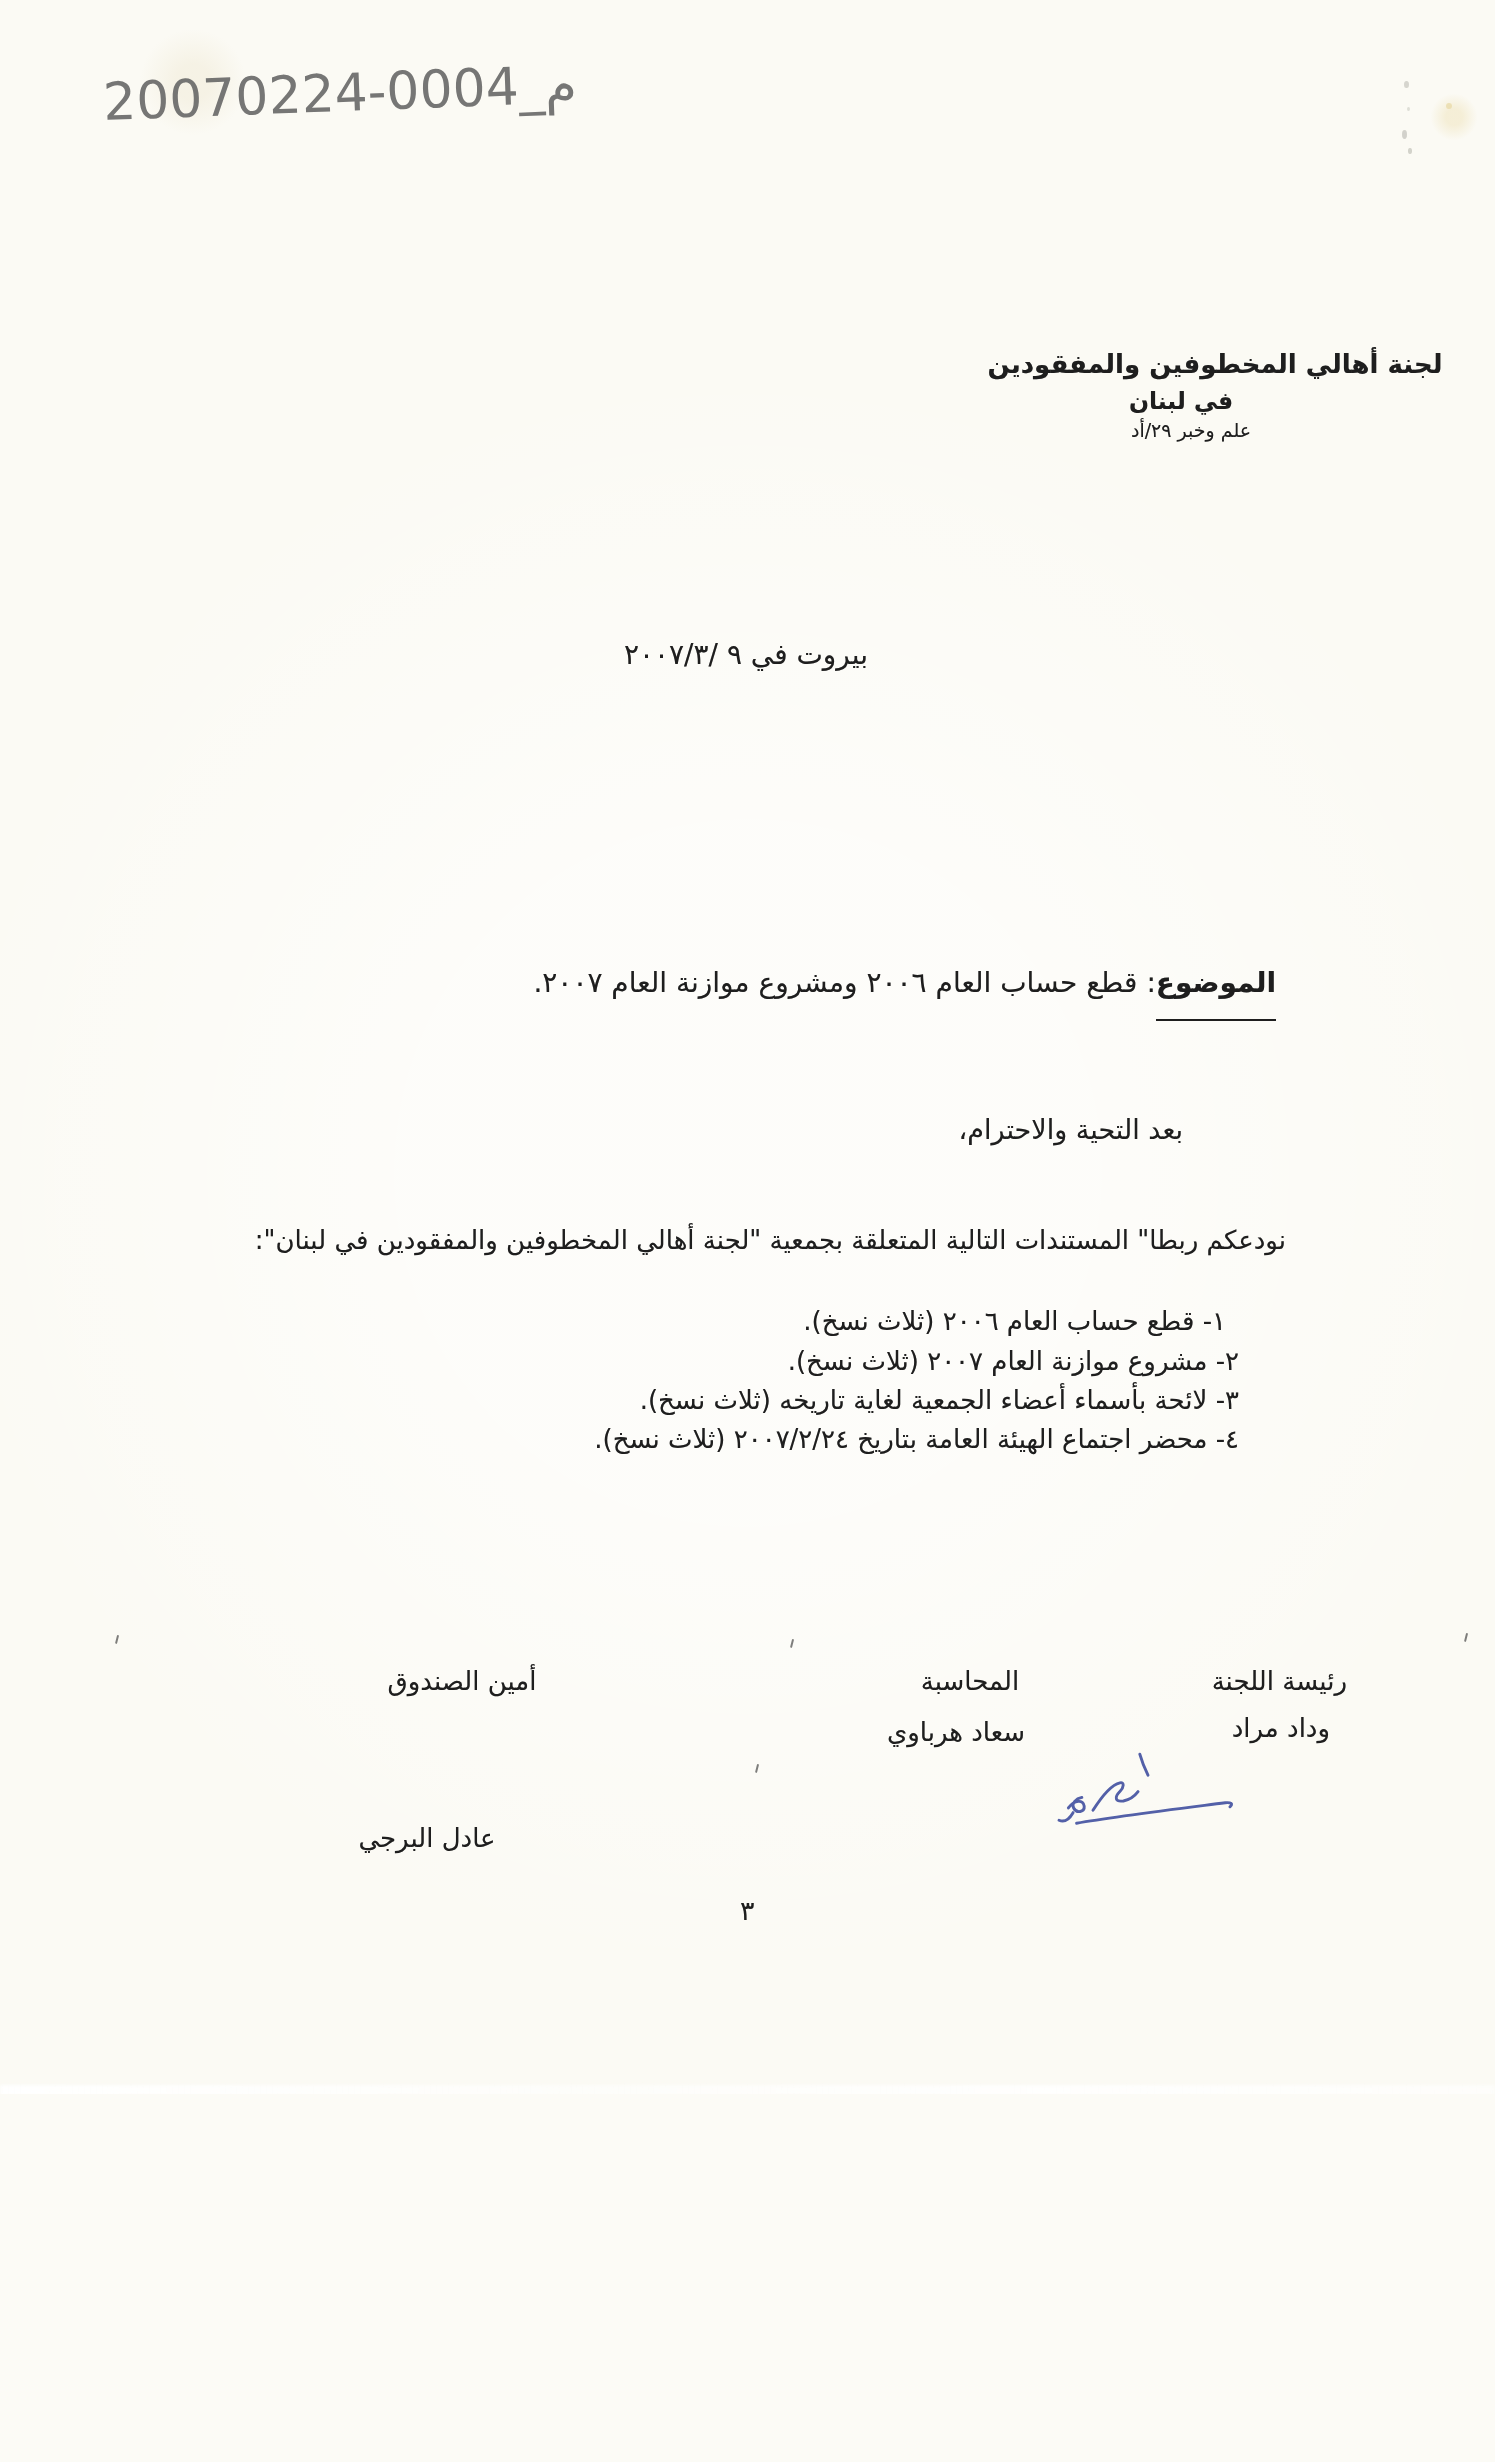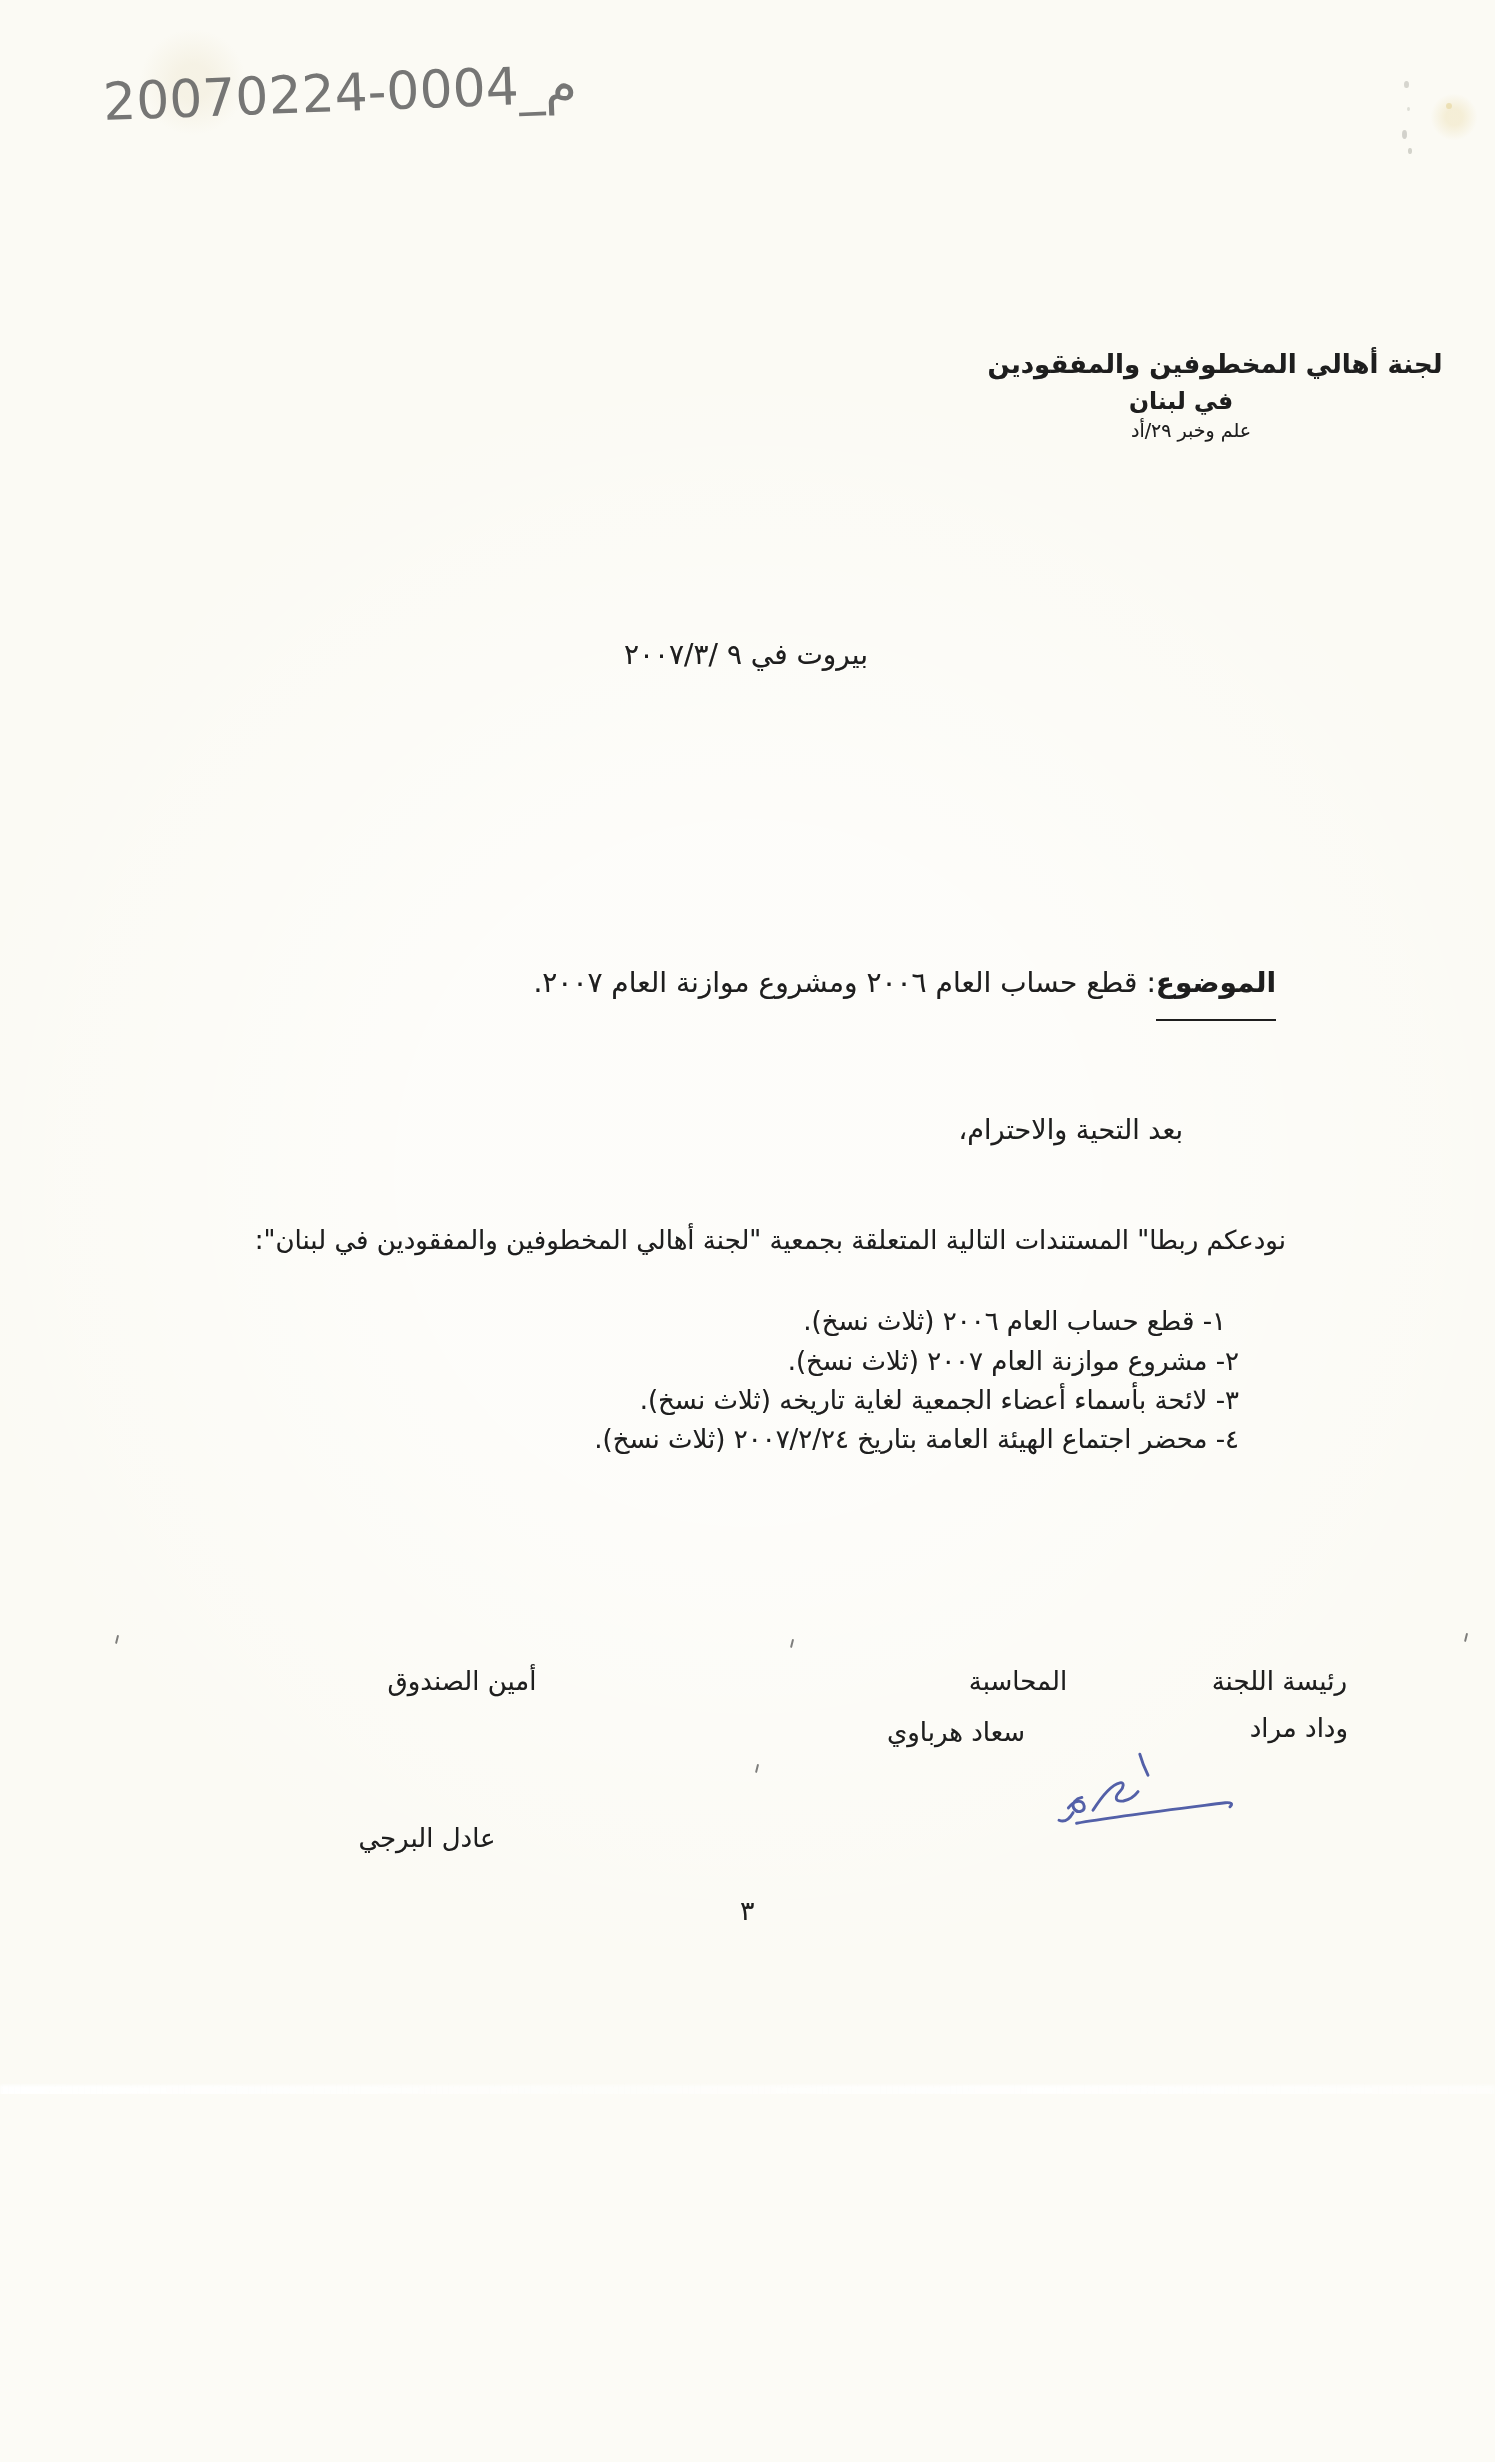--- a/index.html
+++ b/index.html
@@ -84,24 +84,24 @@
     <div class="line rtl" style="right:256px;top:1385px;font-size:26px;">٣- لائحة بأسماء أعضاء الجمعية لغاية تاريخه (ثلاث نسخ).</div>
     <div class="line rtl" style="right:256px;top:1424px;font-size:26px;">٤- محضر اجتماع الهيئة العامة بتاريخ ٢٠٠٧/٢/٢٤ (ثلاث نسخ).</div>
   </div>
 
   <div class="mark" style="left:116px;top:1635px;"></div>
   <div class="mark" style="left:791px;top:1639px;"></div>
   <div class="mark" style="left:1465px;top:1633px;"></div>
   <div class="mark" style="left:756px;top:1764px;"></div>
 
   <div class="line rtl" style="right:148px;top:1666px;font-size:26px;">رئيسة اللجنة</div>
-  <div class="line rtl ctr" style="left:970px;top:1666px;font-size:26px;margin-left:48px;">المحاسبة</div>
+  <div class="line rtl ctr" style="left:970px;top:1666px;font-size:26px;">المحاسبة</div>
   <div class="line rtl ctr" style="left:462px;top:1666px;font-size:26px;">أمين الصندوق</div>
 
-  <div class="line rtl" style="right:147px;top:1713px;font-size:26px;">وداد مراد</div>
+  <div class="line rtl" style="right:165px;top:1713px;font-size:26px;">وداد مراد</div>
   <div class="line rtl ctr" style="left:956px;top:1717px;font-size:26px;">سعاد هرباوي</div>
   <div class="line rtl ctr" style="left:427px;top:1823px;font-size:26px;">عادل البرجي</div>
 
   <svg class="sig-svg" width="199" height="88" viewBox="0 0 340 150">
     <g fill="none" stroke="#4150a0" stroke-width="5" stroke-linecap="round" opacity="0.9">
       <path d="M150,12 c4,14 9,26 14,36"></path>
       <path d="M28,104 c10,-14 26,-15 27,-3 c1,10 -13,13 -18,3 c-4,-8 4,-16 14,-18"></path>
       <path d="M36,112 c-7,12 -15,17 -24,13"></path>
       <path d="M70,108 c17,-27 33,-44 46,-47 c8,-2 7,8 0,15 c-10,10 -8,18 6,16 c10,-2 19,-8 25,-16"></path>
       <path d="M42,130 c62,-11 160,-23 254,-35 c10,-1 14,2 8,7"></path>

